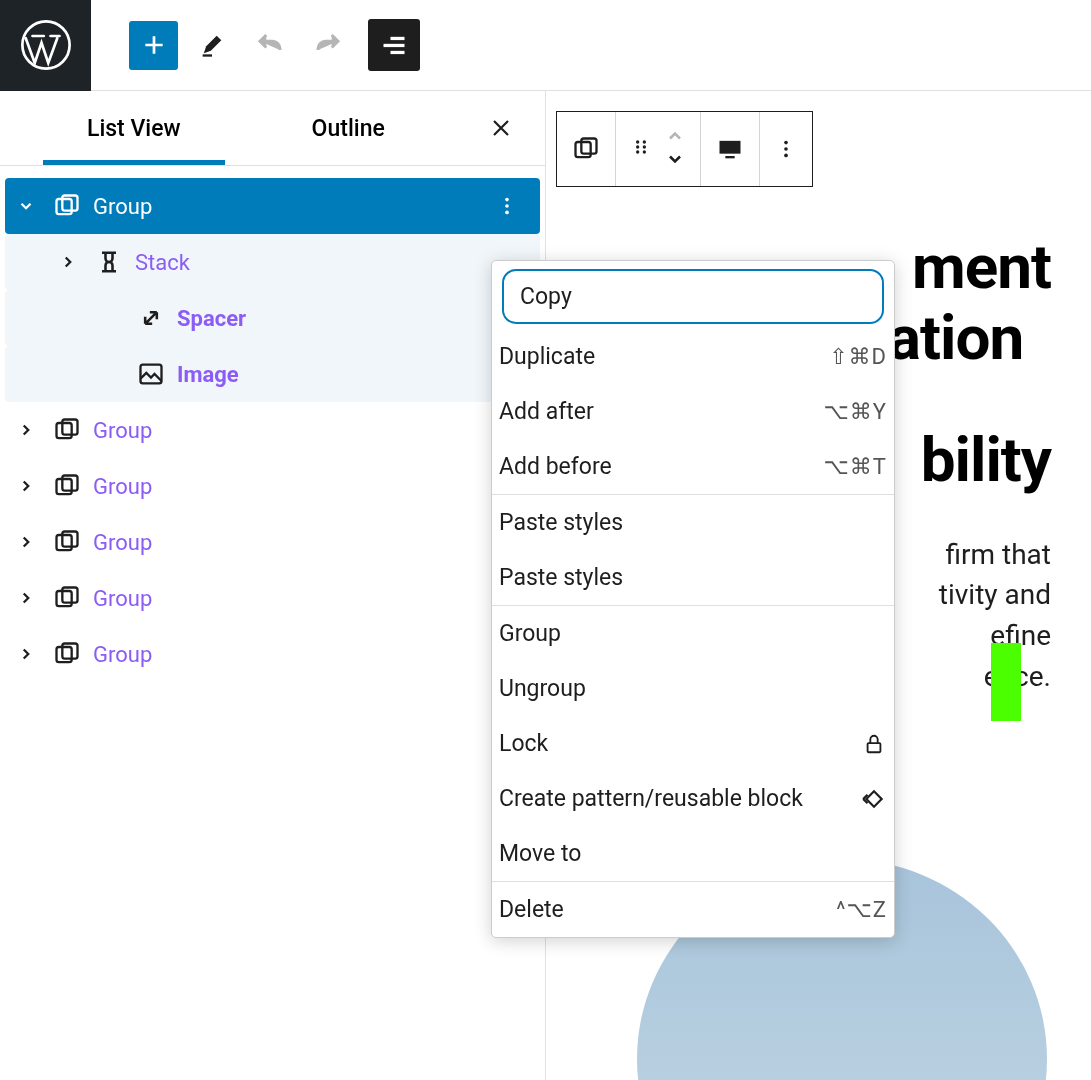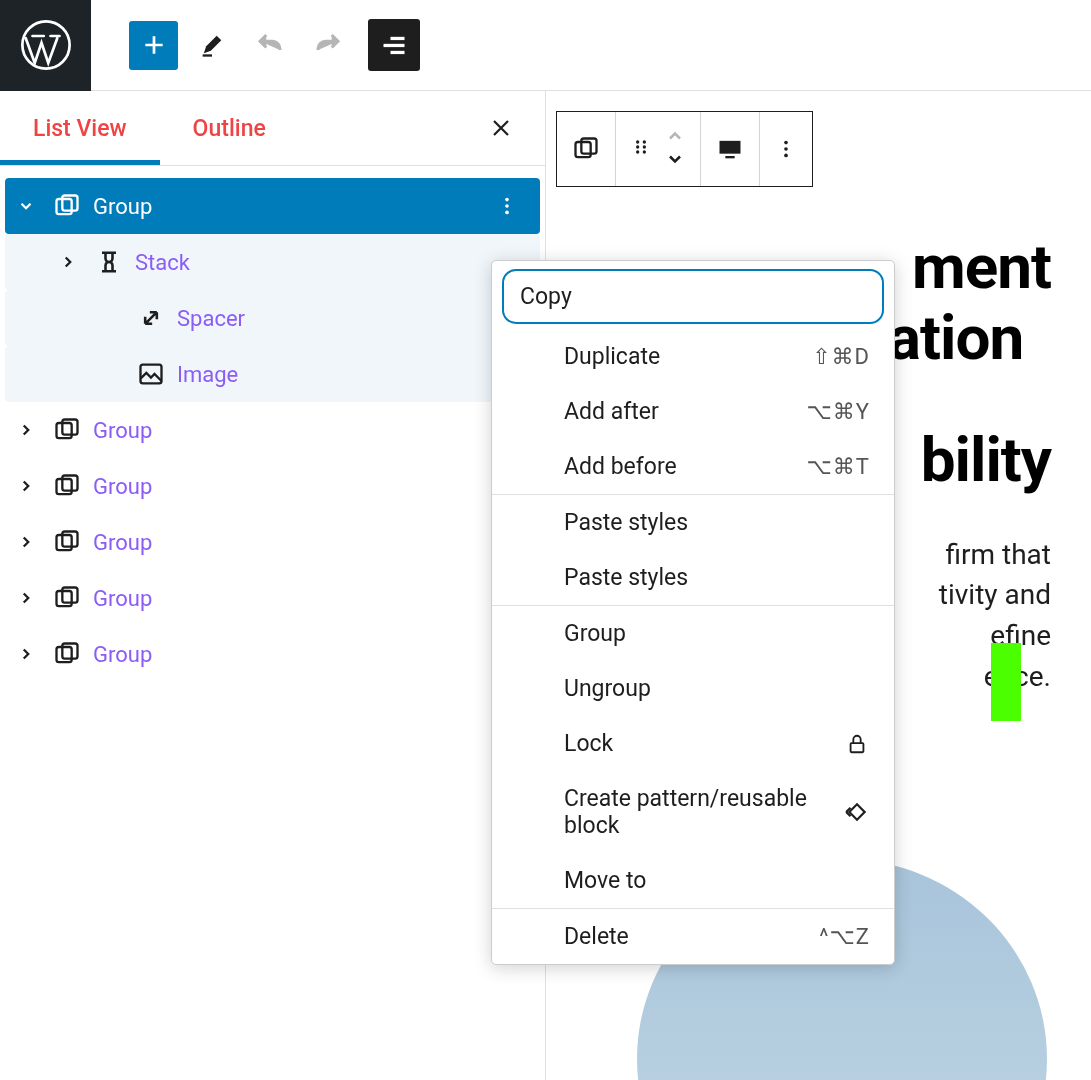--- a/index.html
+++ b/index.html
@@ -73,30 +73,31 @@
       background: #fff;
     }
     .tabs {
       display: flex;
       align-items: center;
       height: 75px;
       border-bottom: 1px solid #e0e0e0;
       position: relative;
     }
     .tab {
-      padding: 0 33px;
+      padding: 0 44px;
       height: 100%;
       display: flex;
       align-items: center;
       font-size: 23px;
       font-weight: 500;
-      color: #ef4444;
+      color: #000000;
       cursor: pointer;
       border-bottom: 5px solid transparent;
       padding-top: 5px;
+      margin-left: 43px;
     }
     .tab.active {
       border-bottom: 5px solid #007cba;
     }
     .tab-close {
       position: absolute;
       right: 28px;
       top: 50%;
       transform: translateY(-50%);
       width: 32px;
@@ -127,21 +128,21 @@
     .lv-item.child-hl {
       background: #f0f6fa;
     }
     .lv-chevron {
       width: 42px;
       display: flex;
       justify-content: center;
     }
     .lv-chevron-spacer { width: 42px; }
     .lv-indent-1 { padding-left: 42px; }
-    .lv-indent-2 { padding-left: 84px; }
+    .lv-indent-2 { padding-left: 84px; font-weight: bold; }
     .lv-icon {
       width: 40px;
       display: flex;
       justify-content: center;
       align-items: center;
     }
     .lv-label { margin-left: 6px; }
     .lv-more {
       position: absolute;
       right: 18px;
@@ -229,25 +230,24 @@
       background: #fff;
       border: 1px solid #ccc;
       box-shadow: 0 3px 18px rgba(0,0,0,0.18);
       border-radius: 5px;
       z-index: 100;
     }
     .cm-item {
       display: flex;
       align-items: center;
       justify-content: space-between;
-      padding: 14px 24px;
+      padding: 14px 7px;
       font-size: 23px;
       color: #1e1e1e;
       cursor: pointer;
-      margin-left: 48px;
     }
     .cm-item.focused {
       margin: 8px 10px 5px 10px;
       border: 2px solid #007cba;
       border-radius: 14px;
       padding: 12px 16px;
     }
     .cm-sep {
       height: 1px;
       background: #e0e0e0;

